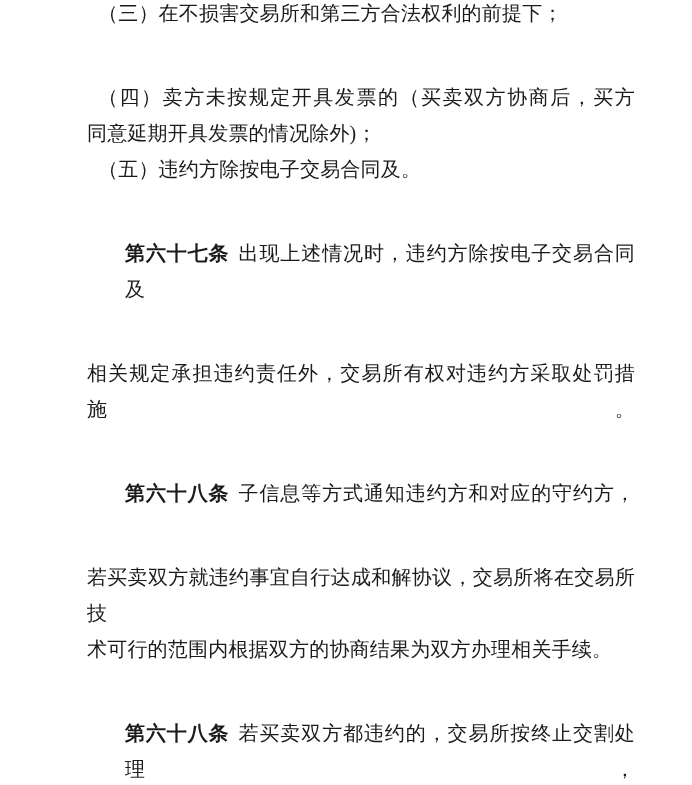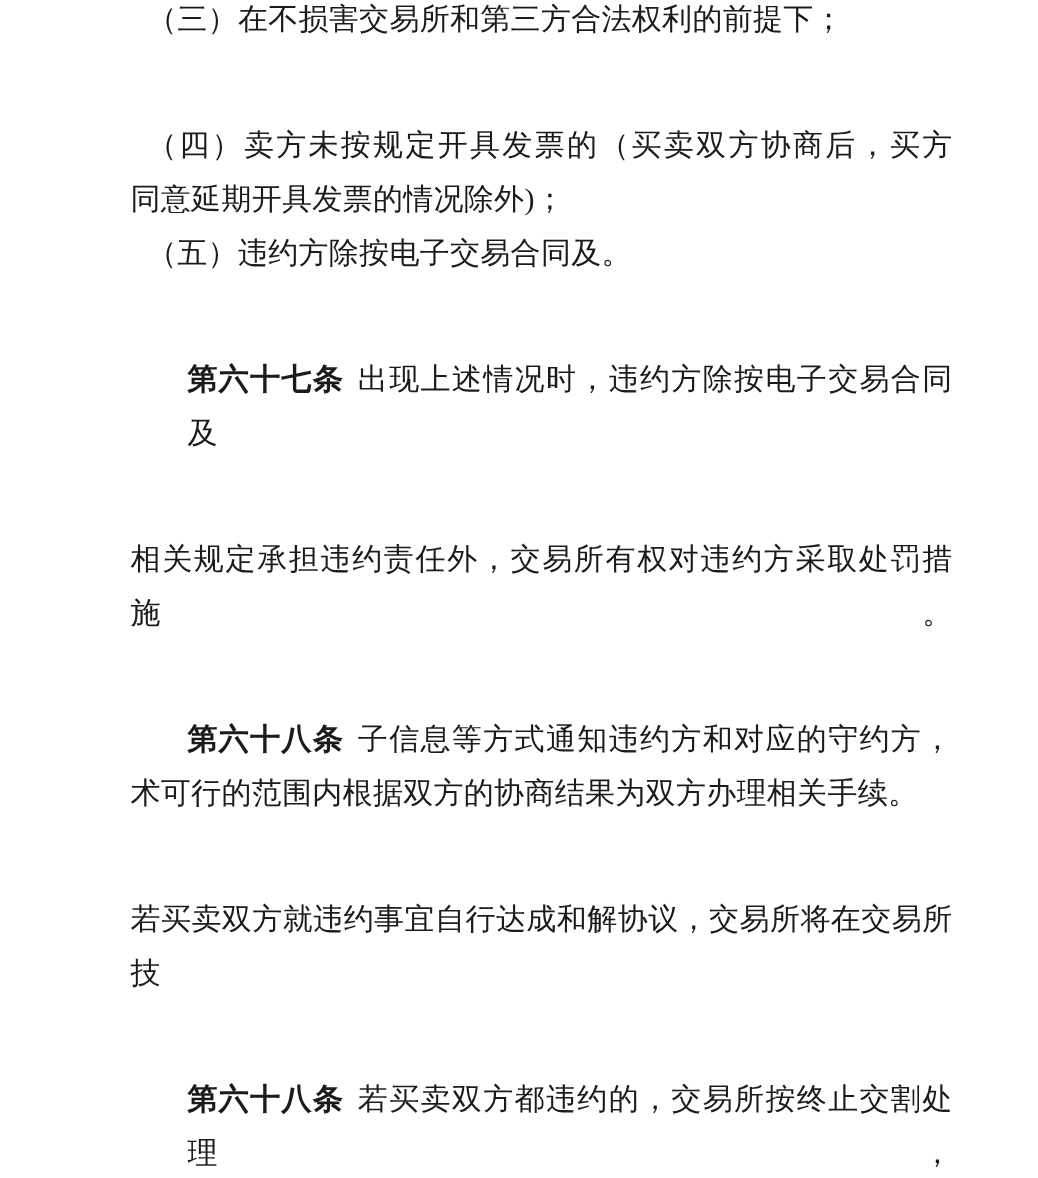--- a/index.html
+++ b/index.html
@@ -72,25 +72,25 @@
   </div>
 
 
 
 
 
   <div class="ln ind-art fill">
     <span class="art-label">第六十八条</span><span>子信息等方式通知违约方和对应的守约方，</span>
   </div>
 
+  <div class="ln fill">
+    <span>若买卖双方就违约事宜自行达成和解协议，交易所将在交易所技</span>
+  </div>
+
   <div class="ln">
     <span>术可行的范围内根据双方的协商结果为双方办理相关手续。</span>
-  </div>
-
-  <div class="ln fill">
-    <span>若买卖双方就违约事宜自行达成和解协议，交易所将在交易所技</span>
   </div>
 
   <div class="ln ind-art fill">
     <span class="art-label">第六十八条</span><span>若买卖双方都违约的，交易所按终止交割处理，</span>
   </div>
 
 </div>
 
 </body></html>

